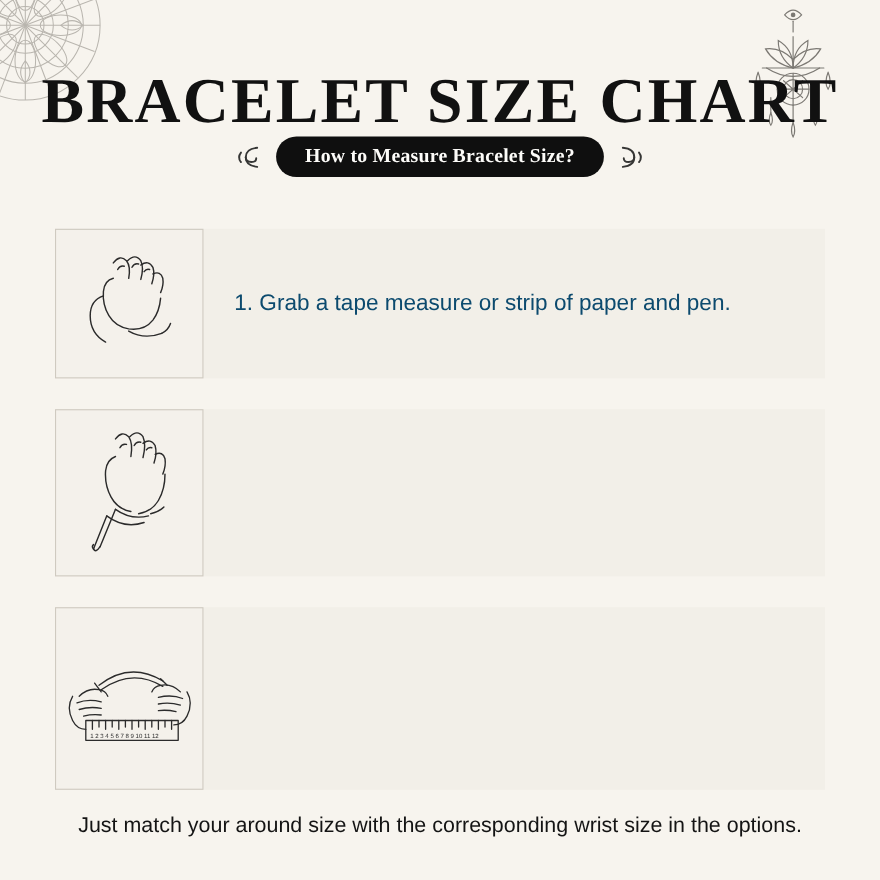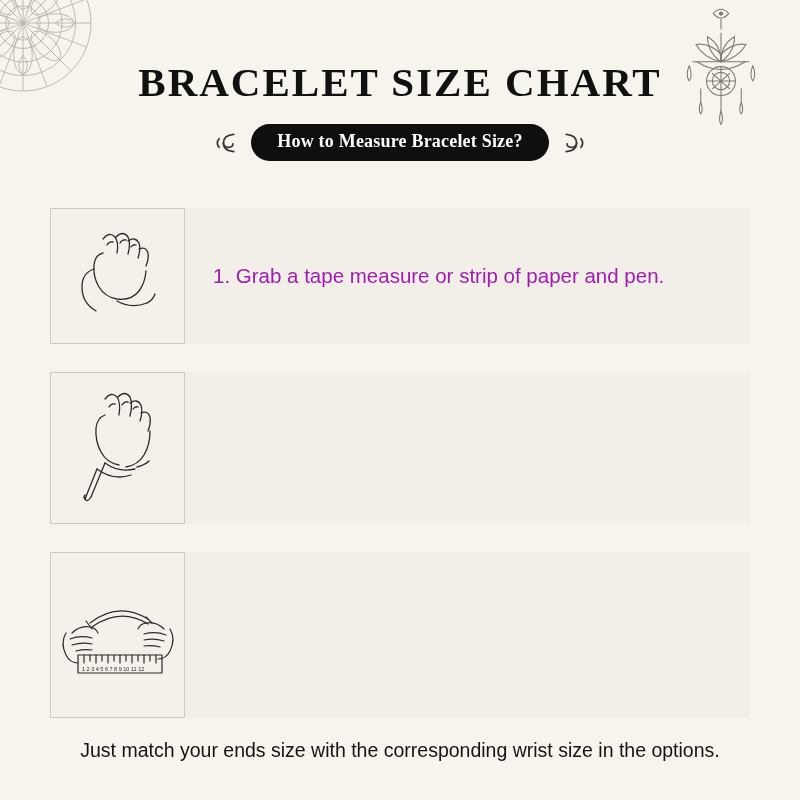--- a/index.html
+++ b/index.html
@@ -35,21 +35,21 @@
   }
 
   
   .title {
     position: absolute;
     top: 58px;
     left: 0;
     width: 800px;
     text-align: center;
     font-family: "Liberation Serif", serif;
-    font-size: 41px;
+    font-size: 58px;
     letter-spacing: 2.0px;
     font-weight: 700;
     color: #111;
     margin: 0;
   }
 
   .subtitle-row {
     position: absolute;
     top: 124px;
     left: 0;
@@ -110,21 +110,21 @@
     justify-content: center;
   }
   .step-text {
     position: relative;
     flex: 1;
     display: flex;
     align-items: center;
     padding: 0 34px 0 28px;
     font-size: 20.5px;
     line-height: 1.62;
-    color: #a21caf;
+    color: #0c4a6e;
   }
   .step-text span { display: block; }
 
   .step-1 .thumb, .step-1 .step-band { height: 136px; }
   .step-2 .thumb, .step-2 .step-band { height: 152px; }
   .step-3 .thumb, .step-3 .step-band { height: 166px; }
 
   .footer-note {
     position: absolute;
     bottom: 38px;
@@ -303,13 +303,13 @@
           <rect x="22" y="80" width="84" height="18"></rect>
           <path d="M28 80 v8 M34 80 v6 M40 80 v8 M46 80 v6 M52 80 v8 M58 80 v6 M64 80 v8 M70 80 v6 M76 80 v8 M82 80 v6 M88 80 v8 M94 80 v6 M100 80 v8"></path>
           <text x="26" y="96" font-size="5.5" fill="#2b2b2b" stroke="none" font-family="Liberation Sans, sans-serif">1 2 3 4 5 6 7 8 9 10 11 12</text>
         </g>
       </svg>
     </div>
   </div>
 
 </div>
 
-<div class="footer-note">Just match your ends size with the corresponding wrist size in the options.</div>
+<div class="footer-note">Just match your around size with the corresponding wrist size in the options.</div>
 
 </body></html>

